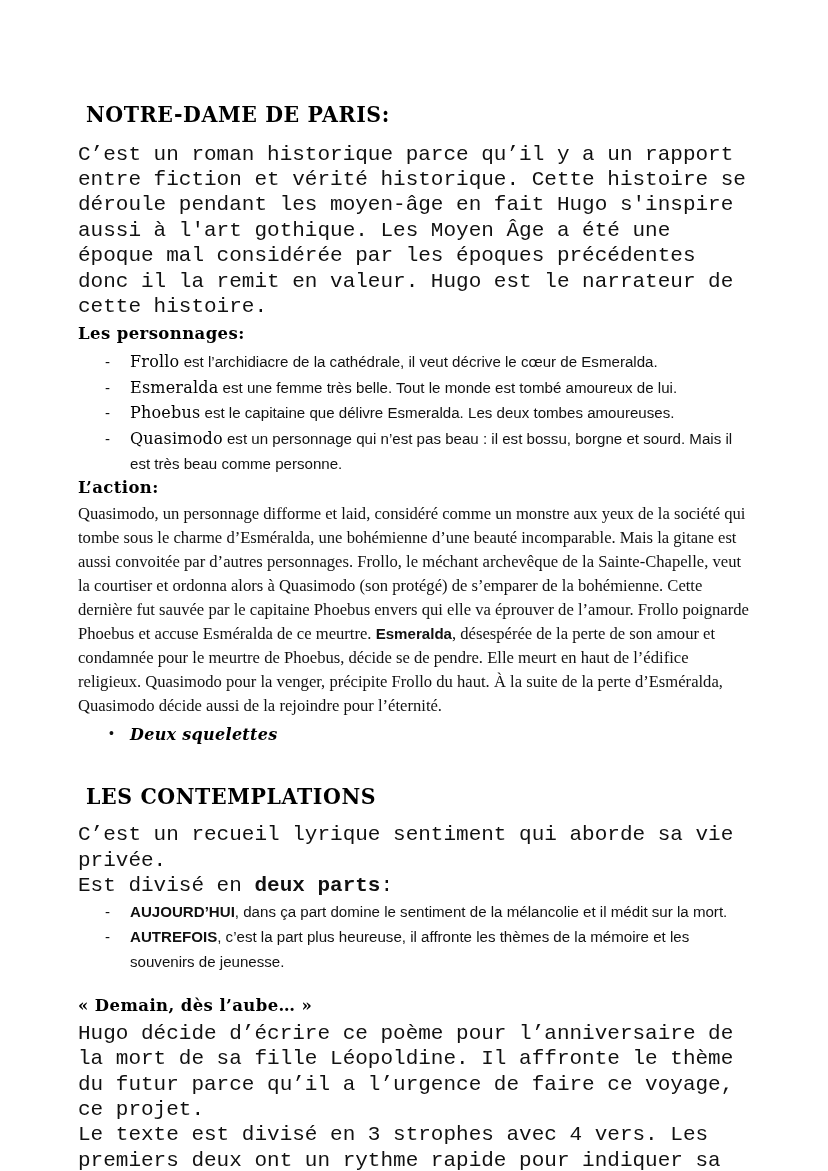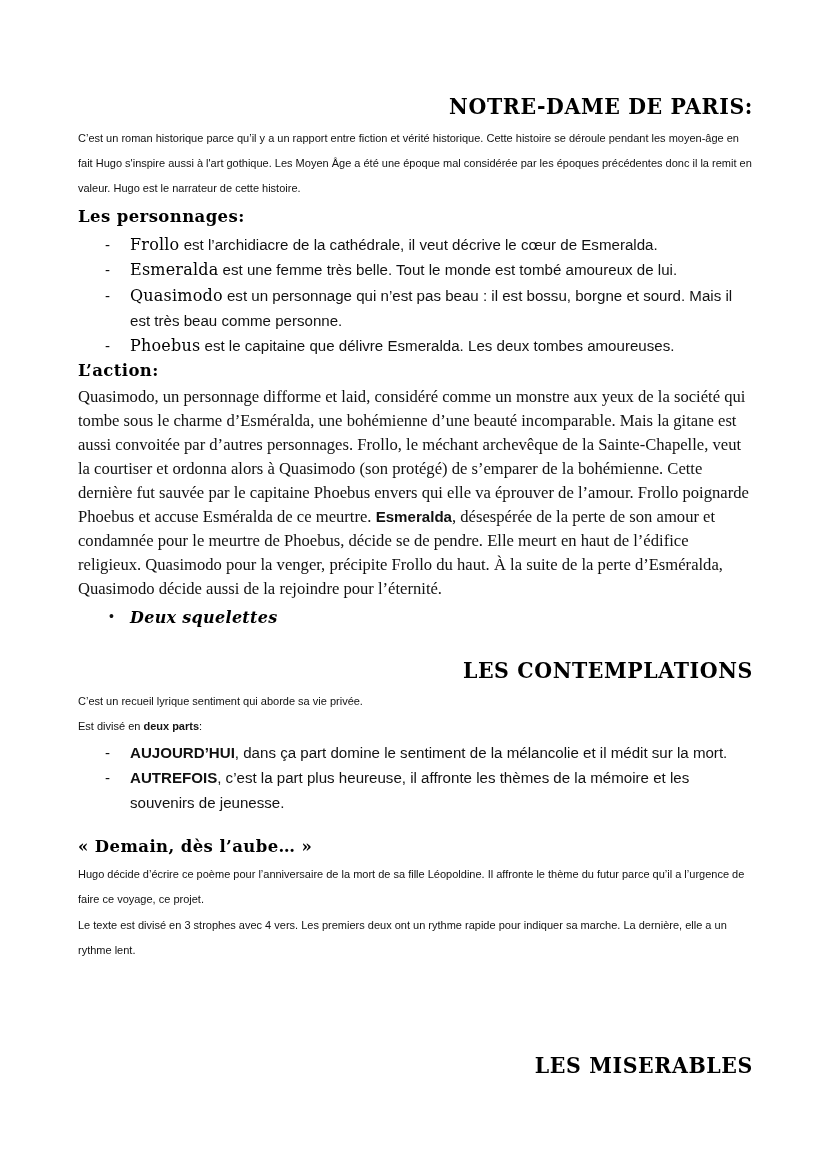--- a/index.html
+++ b/index.html
@@ -30,43 +30,42 @@
     font-weight: 700;
     letter-spacing: 0.4px;
     color: #000000;
     transform: scaleY(1.06);
     transform-origin: left bottom;
   }
 
   .h-main {
     font-size: 20.5px;
     line-height: 1.1;
-    margin: 0;
+    margin: 8px;
     letter-spacing: 0.6px;
-    text-align: right;
   }
 
   .h-sub {
     font-size: 16.5px;
     line-height: 1.15;
     margin: 0;
   }
 
   .h-sub-italic {
     font-size: 16px;
     font-style: italic;
     line-height: 1.15;
     margin: 0;
     letter-spacing: 0.3px;
   }
 
   
   .body-sans {
-    font-family: Liberation Sans, sans-serif;
-    font-size: 11px;
+    font-family: Liberation Mono, monospace;
+    font-size: 21px;
     line-height: 25.4px;
     margin: 0;
     color: #111111;
   }
 
   .body-serif {
     font-family: "Liberation Serif", serif;
     font-size: 16.6px;
     line-height: 24px;
     margin: 0;
@@ -150,25 +149,25 @@
   <div style="height:5px"></div>
 
   <ul class="dash-list">
     <li>
       <span class="name-display">Frollo</span><span> est l’archidiacre de la cathédrale, il veut décrive le cœur de Esmeralda.</span>
     </li>
     <li>
       <span class="name-display">Esmeralda</span><span> est une femme très belle. Tout le monde est tombé amoureux de lui.</span>
     </li>
     <li>
+      <span class="name-display">Phoebus</span><span> est le capitaine que délivre Esmeralda. Les deux tombes amoureuses.</span>
+    </li>
+    <li>
       <span class="name-display">Quasimodo</span><span> est un personnage qui n’est pas beau : il est bossu, borgne et sourd. Mais il est très beau comme personne.</span>
     </li>
-    <li>
-      <span class="name-display">Phoebus</span><span> est le capitaine que délivre Esmeralda. Les deux tombes amoureuses.</span>
-    </li>
   </ul>
 
   <div style="height:3px"></div>
 
   <h2 class="display h-sub">L’action:</h2>
 
   <div style="height:4px"></div>
 
   <p class="body-serif"><span>Quasimodo, un personnage difforme et laid, considéré comme un monstre aux yeux de la société qui tombe sous le charme d’Esméralda, une bohémienne d’une beauté incomparable. Mais la gitane est aussi convoitée par d’autres personnages. Frollo, le méchant archevêque de la Sainte-Chapelle, veut la courtiser et ordonna alors à Quasimodo (son protégé) de s’emparer de la bohémienne. Cette dernière fut sauvée par le capitaine Phoebus envers qui elle va éprouver de l’amour. Frollo poignarde Phoebus et accuse Esméralda de ce meurtre. </span><span class="inline-sans">Esmeralda</span><span>, désespérée de la perte de son amour et condamnée pour le meurtre de Phoebus, décide se de pendre. Elle meurt en haut de l’édifice religieux. Quasimodo pour la venger, précipite Frollo du haut. À la suite de la perte d’Esméralda, Quasimodo décide aussi de la rejoindre pour l’éternité.</span></p>
 

